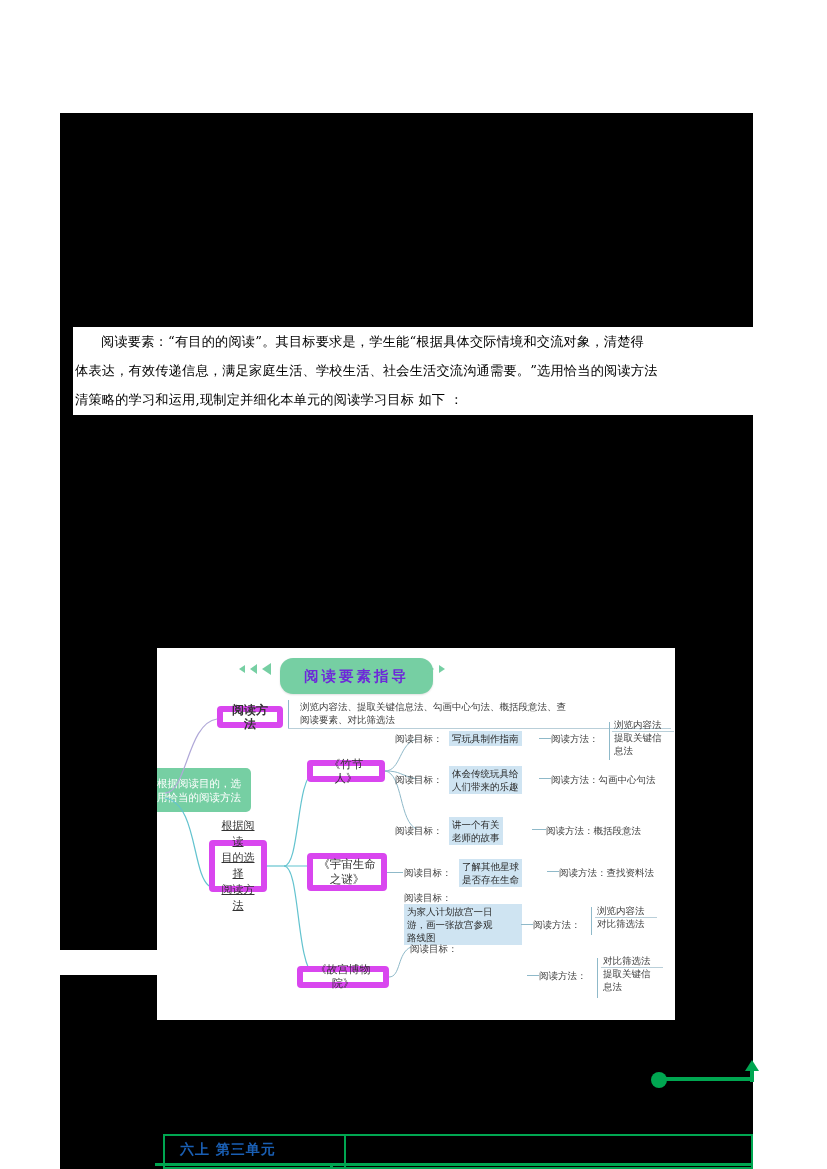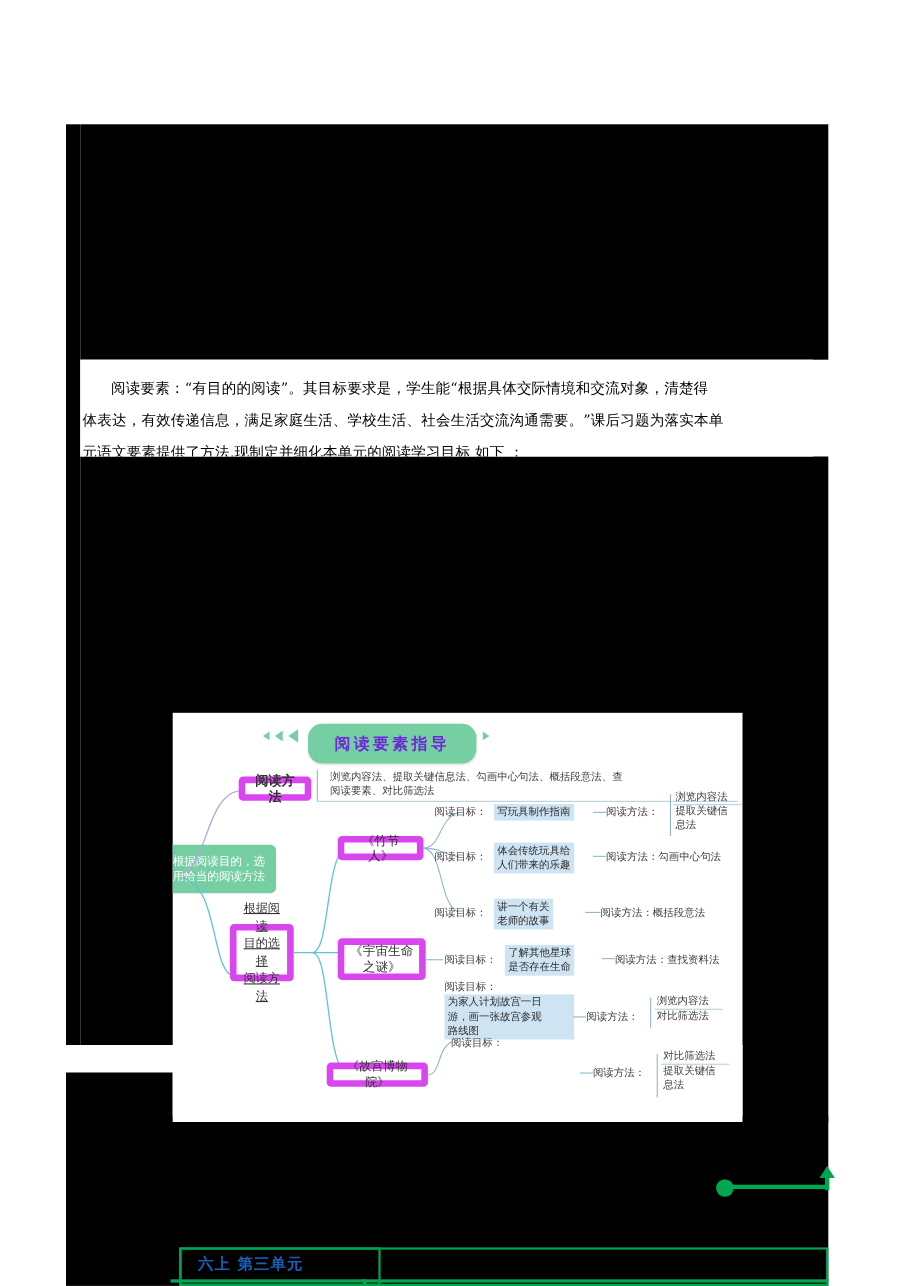--- a/index.html
+++ b/index.html
@@ -10,21 +10,21 @@
 
   
   .blk{position:absolute;background:#000000;}
 
   
   .para-card{
     position:absolute;left:73px;top:327px;width:666px;height:88px;
     background:#ffffff;color:#000000;
     font-family:"DejaVu Serif","Liberation Serif",serif;
     font-size:13.2px;line-height:29px;letter-spacing:.2px;
-    box-sizing:border-box;padding:12px 2px;
+    box-sizing:border-box;padding:0 2px;
     overflow:hidden;white-space:nowrap;
   }
   .para-card p{margin:0;}
   .para-card p.indent{text-indent:26px;}
 
   
   .mindmap{
     position:absolute;left:157px;top:648px;width:518px;height:372px;
     background:#ffffff;overflow:hidden;
     font-family:"DejaVu Serif","Liberation Serif",serif;
@@ -99,22 +99,22 @@
 <div class="blk" style="left:80px;top:1015px;width:673px;height:154px;"></div>
 <div class="blk" style="left:675px;top:950px;width:78px;height:70px;"></div>
 <div class="blk" style="left:80px;top:975px;width:77px;height:45px;"></div>
 
 <div style="position:absolute;left:265px;top:1008px;width:470px;height:16px;overflow:hidden;
             color:#ffffff;font-family:'DejaVu Serif','Liberation Serif',serif;font-size:12.5px;
             font-weight:bold;letter-spacing:.5px;white-space:nowrap;clip-path:inset(0 0 60% 0);">清策略的学习和运用。让学生循序渐进，每个年级逐步、螺旋地</div>
 
 <div class="para-card">
   <p class="indent">阅读要素：“有目的的阅读”。其目标要求是，学生能“根据具体交际情境和交流对象，清楚得</p>
-  <p>体表达，有效传递信息，满足家庭生活、学校生活、社会生活交流沟通需要。”课后习题为落实本单</p>
-  <p>元语文要素提供了方法,现制定并细化本单元的阅读学习目标 如下 ：</p>
+  <p>体表达，有效传递信息，满足家庭生活、学校生活、社会生活交流沟通需要。”选用恰当的阅读方法</p>
+  <p>清策略的学习和运用,现制定并细化本单元的阅读学习目标 如下 ：</p>
 </div>
 
 <div class="mindmap">
 
   <div class="arrow-grp left">
     <span class="tri s l"></span>
     <span class="tri m l"></span>
     <span class="tri l"></span>
   </div>
   <div class="mm-title">阅读要素指导</div>

